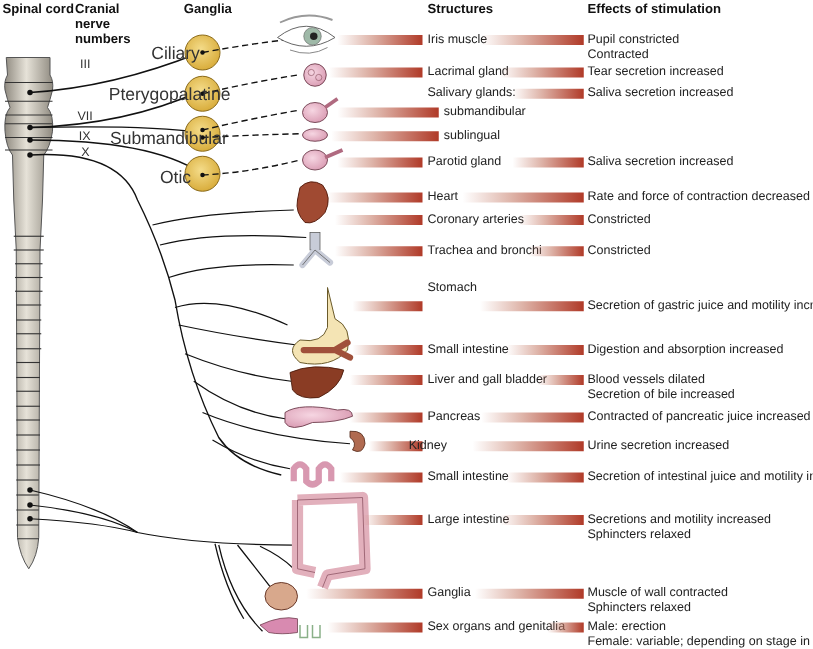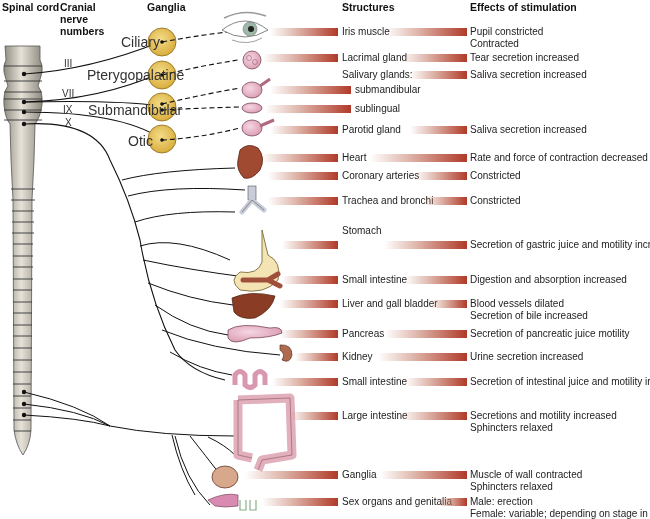--- a/index.html
+++ b/index.html
@@ -196,21 +196,21 @@
     </g>
   <g>
       <ellipse cx="225" cy="477" rx="13" ry="11" fill="#d8a88c" stroke="#6a3a2a" stroke-width="0.8"></ellipse>
     </g>
   <g>
     <path d="M208,500 Q225,492 238,495 L238,506 Q225,508 215,506 Z" fill="#d88ab0" stroke="#6a3848" stroke-width="0.6"></path>
     <path d="M240,500 L240,510 L246,510 L246,500 M250,500 L250,510 L256,510 L256,500" fill="none" stroke="#8ab088" stroke-width="1.2"></path>
   </g>
 </svg>
 
-<div class="cn" style="left:64px;top:58px;">III</div>
+<div class="cn" style="left:64px;top:46px;">III</div>
 <div class="cn" style="left:62px;top:88px;">VII</div>
 <div class="cn" style="left:63px;top:104px;">IX</div>
 <div class="cn" style="left:65px;top:117px;">X</div>
 
 <div class="gang-lbl" style="left:121px;top:34px;">Ciliary</div>
 <div class="gang-lbl" style="left:87px;top:67px;">Pterygopalatine</div>
 <div class="gang-lbl" style="left:88px;top:102px;">Submandibular</div>
 <div class="gang-lbl" style="left:128px;top:133px;">Otic</div>
 
 <div>
@@ -279,25 +279,25 @@
   <div class="bar" style="left:280px;top:300px;width:58px;"></div>
   <div class="lbl" style="left:342px;top:298px;">Liver and gall bladder</div>
   <div class="bar" style="left:430px;top:300px;width:37px;"></div>
   <div class="eff" style="left:470px;top:298px;">Blood vessels dilated</div>
   <div class="eff" style="left:470px;top:310px;">Secretion of bile increased</div>
 </div>
 <div>
   <div class="bar" style="left:280px;top:330px;width:58px;"></div>
   <div class="lbl" style="left:342px;top:328px;">Pancreas</div>
   <div class="bar" style="left:385px;top:330px;width:82px;"></div>
-  <div class="eff" style="left:470px;top:328px;">Secretion of pancreatic juice motility</div>
+  <div class="eff" style="left:470px;top:328px;">Contracted of pancreatic juice increased</div>
 </div>
 <div>
   <div class="bar" style="left:295px;top:353px;width:43px;"></div>
-  <div class="lbl" style="left:342px;top:351px;">Kidney</div>
+  <div class="lbl" style="left:327px;top:351px;">Kidney</div>
   <div class="bar" style="left:378px;top:353px;width:89px;"></div>
   <div class="eff" style="left:470px;top:351px;">Urine secretion increased</div>
 </div>
 <div>
   <div class="bar" style="left:272px;top:378px;width:66px;"></div>
   <div class="lbl" style="left:342px;top:376px;">Small intestine</div>
   <div class="bar" style="left:405px;top:378px;width:62px;"></div>
   <div class="eff" style="left:470px;top:376px;">Secretion of intestinal juice and motility increased</div>
 </div>
 <div>

